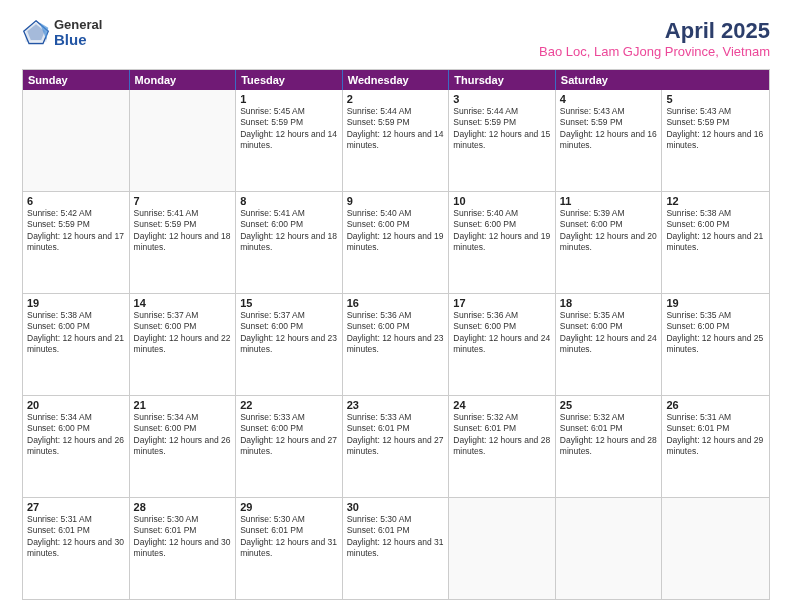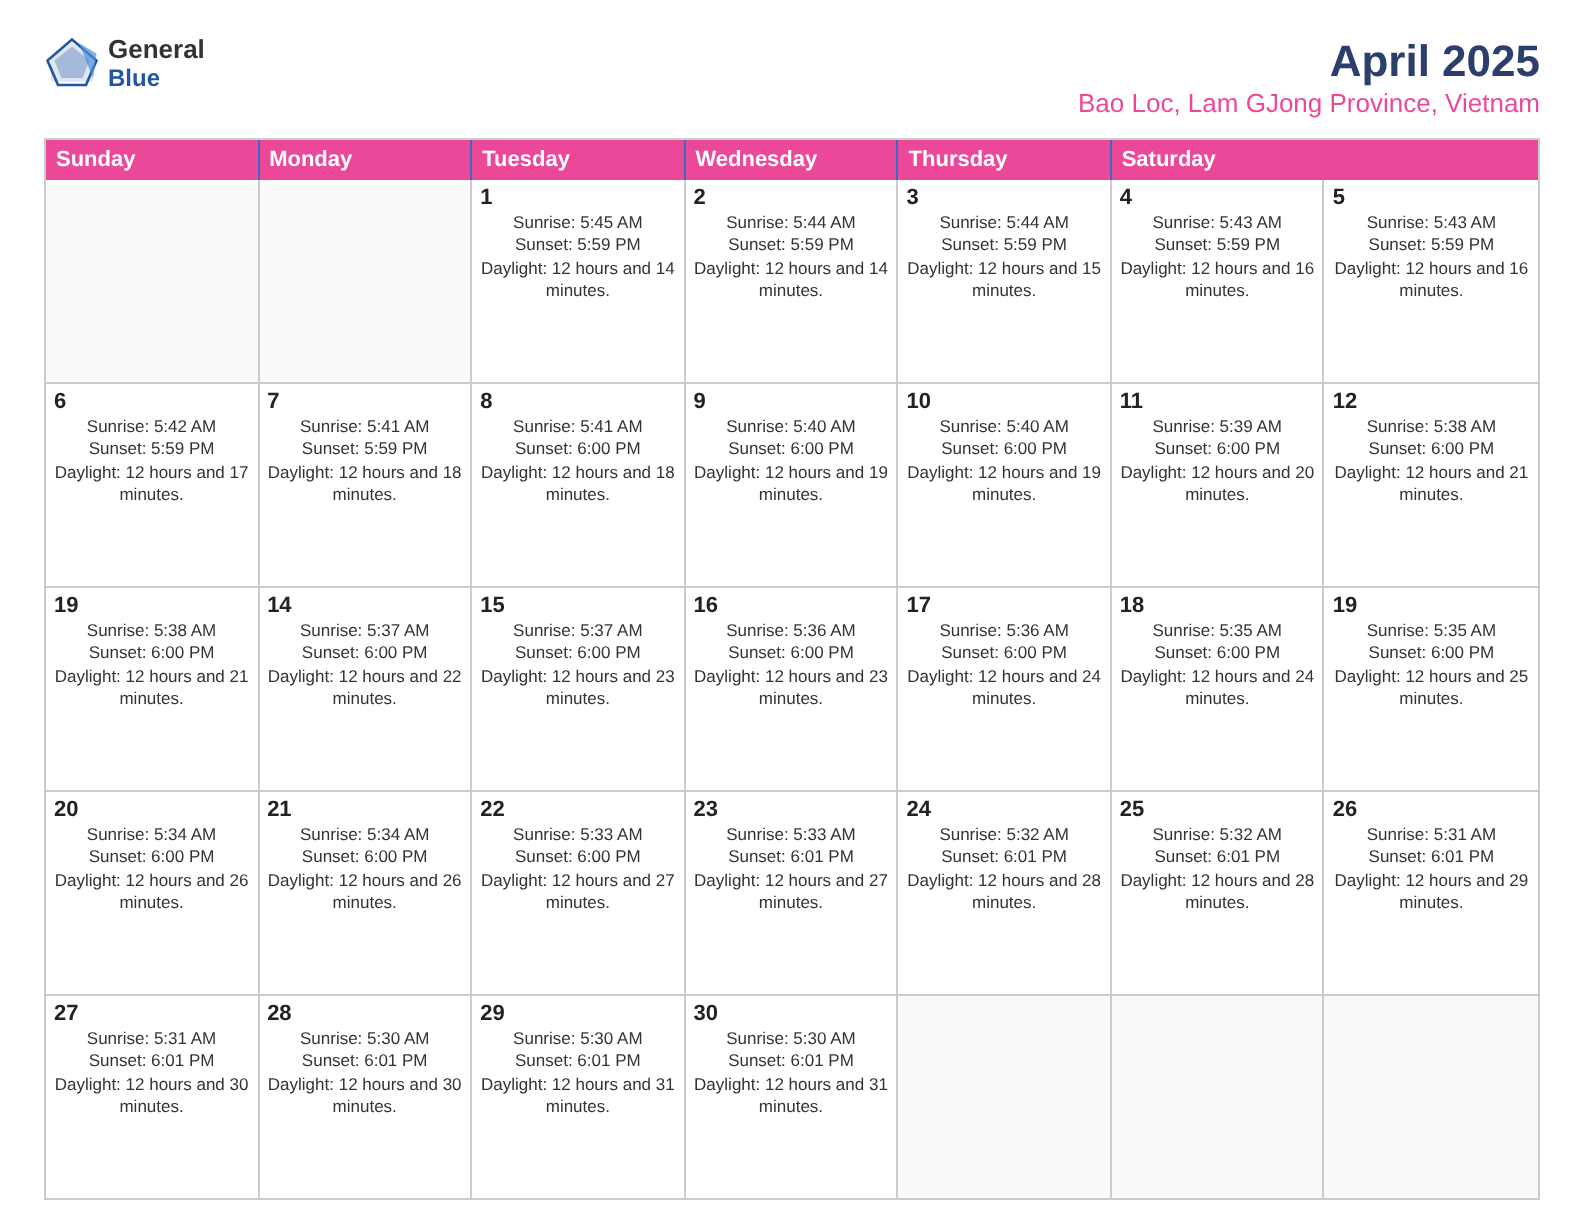--- a/index.html
+++ b/index.html
@@ -32,21 +32,21 @@
       display: flex;
       flex-direction: column;
       line-height: 1.1;
     }
     .logo-general {
       font-size: 13px;
       font-weight: bold;
       color: #333;
     }
     .logo-blue {
-      font-size: 12px;
+      font-size: 15px;
       font-weight: bold;
       color: #2255a4;
     }
     .logo-icon {
       width: 28px;
       height: 28px;
     }
     .title-block {
       text-align: right;
     }
@@ -61,21 +61,21 @@
     }
     .calendar {
       flex: 1;
       display: flex;
       flex-direction: column;
       border: 1px solid #ccc;
     }
     .cal-header {
       display: grid;
       grid-template-columns: repeat(7, 1fr);
-      background: #ec4899;
+      background: #701a75;
     }
     .cal-header-cell {
       color: #fff;
       font-size: 11px;
       font-weight: bold;
       padding: 4px 5px;
       text-align: left;
       border-right: 1px solid #3a6bc4;
     }
     .cal-header-cell:last-child { border-right: none; }
@@ -105,21 +105,20 @@
     .day-num {
       font-size: 11px;
       font-weight: bold;
       color: #222;
       margin-bottom: 1px;
     }
     .day-info {
       font-size: 8.5px;
       color: #333;
       line-height: 1.35;
-      text-align: center;
     }
   </style>
 </head>
 <body>
 
 <div class="page">
   <div class="header">
     <div class="logo">
       <svg class="logo-icon" viewBox="0 0 32 32" xmlns="http://www.w3.org/2000/svg">
         <polygon points="16,4 28,12 28,26 4,26 4,12" fill="#2255a4" opacity="0.15"></polygon>

